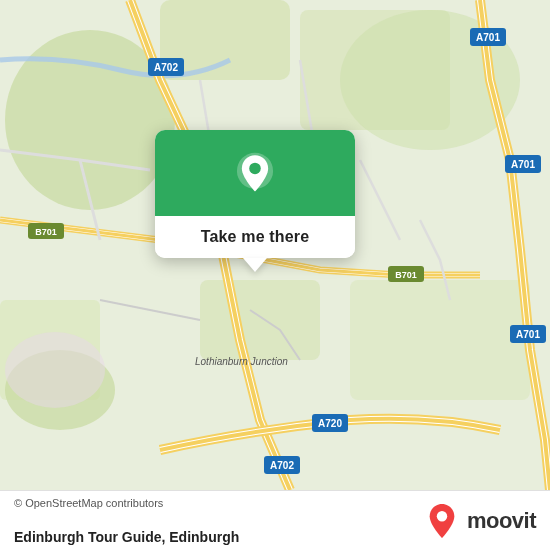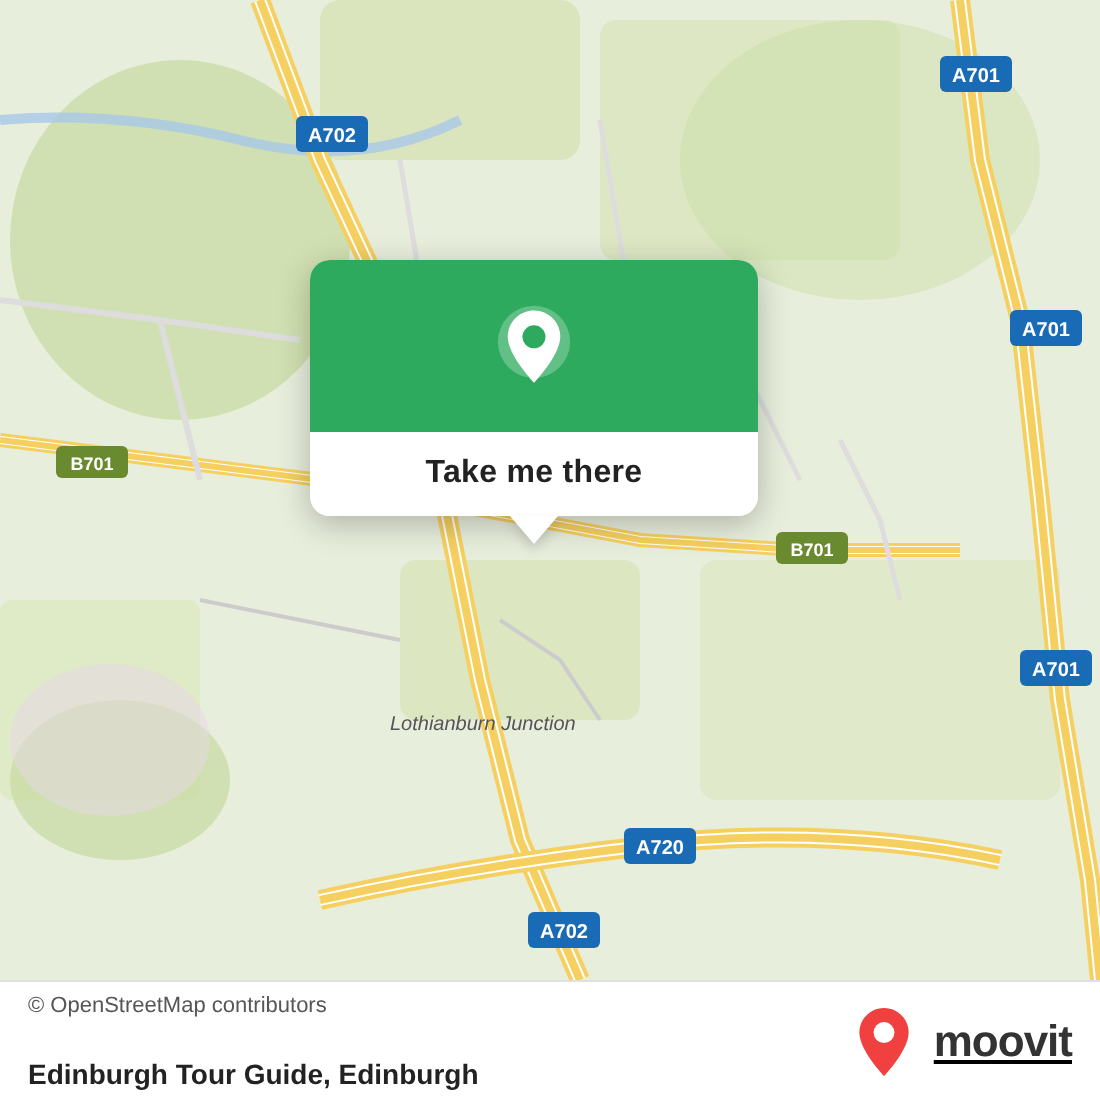--- a/index.html
+++ b/index.html
@@ -33,21 +33,21 @@
       inset: 0;
       width: 100%;
       height: 100%;
     }
 
     
     .popup-card {
       position: absolute;
       top: 130px;
       left: 155px;
-      width: 224px;
+      width: 200px;
       background: white;
       border-radius: 10px;
       box-shadow: 0 4px 16px rgba(0,0,0,0.25);
       display: flex;
       flex-direction: column;
       align-items: flex-start;
       overflow: visible;
       z-index: 10;
     }
 
@@ -121,21 +121,20 @@
     .app-title {
       font-size: 14px;
       font-weight: 600;
       color: #222;
     }
 
     .moovit-logo {
       display: flex;
       align-items: center;
       gap: 10px;
-      text-decoration: underline;
     }
 
     .moovit-text {
       font-size: 22px;
       font-weight: 700;
       color: #333;
       letter-spacing: -0.5px;
     }
 
     .moovit-icon {

